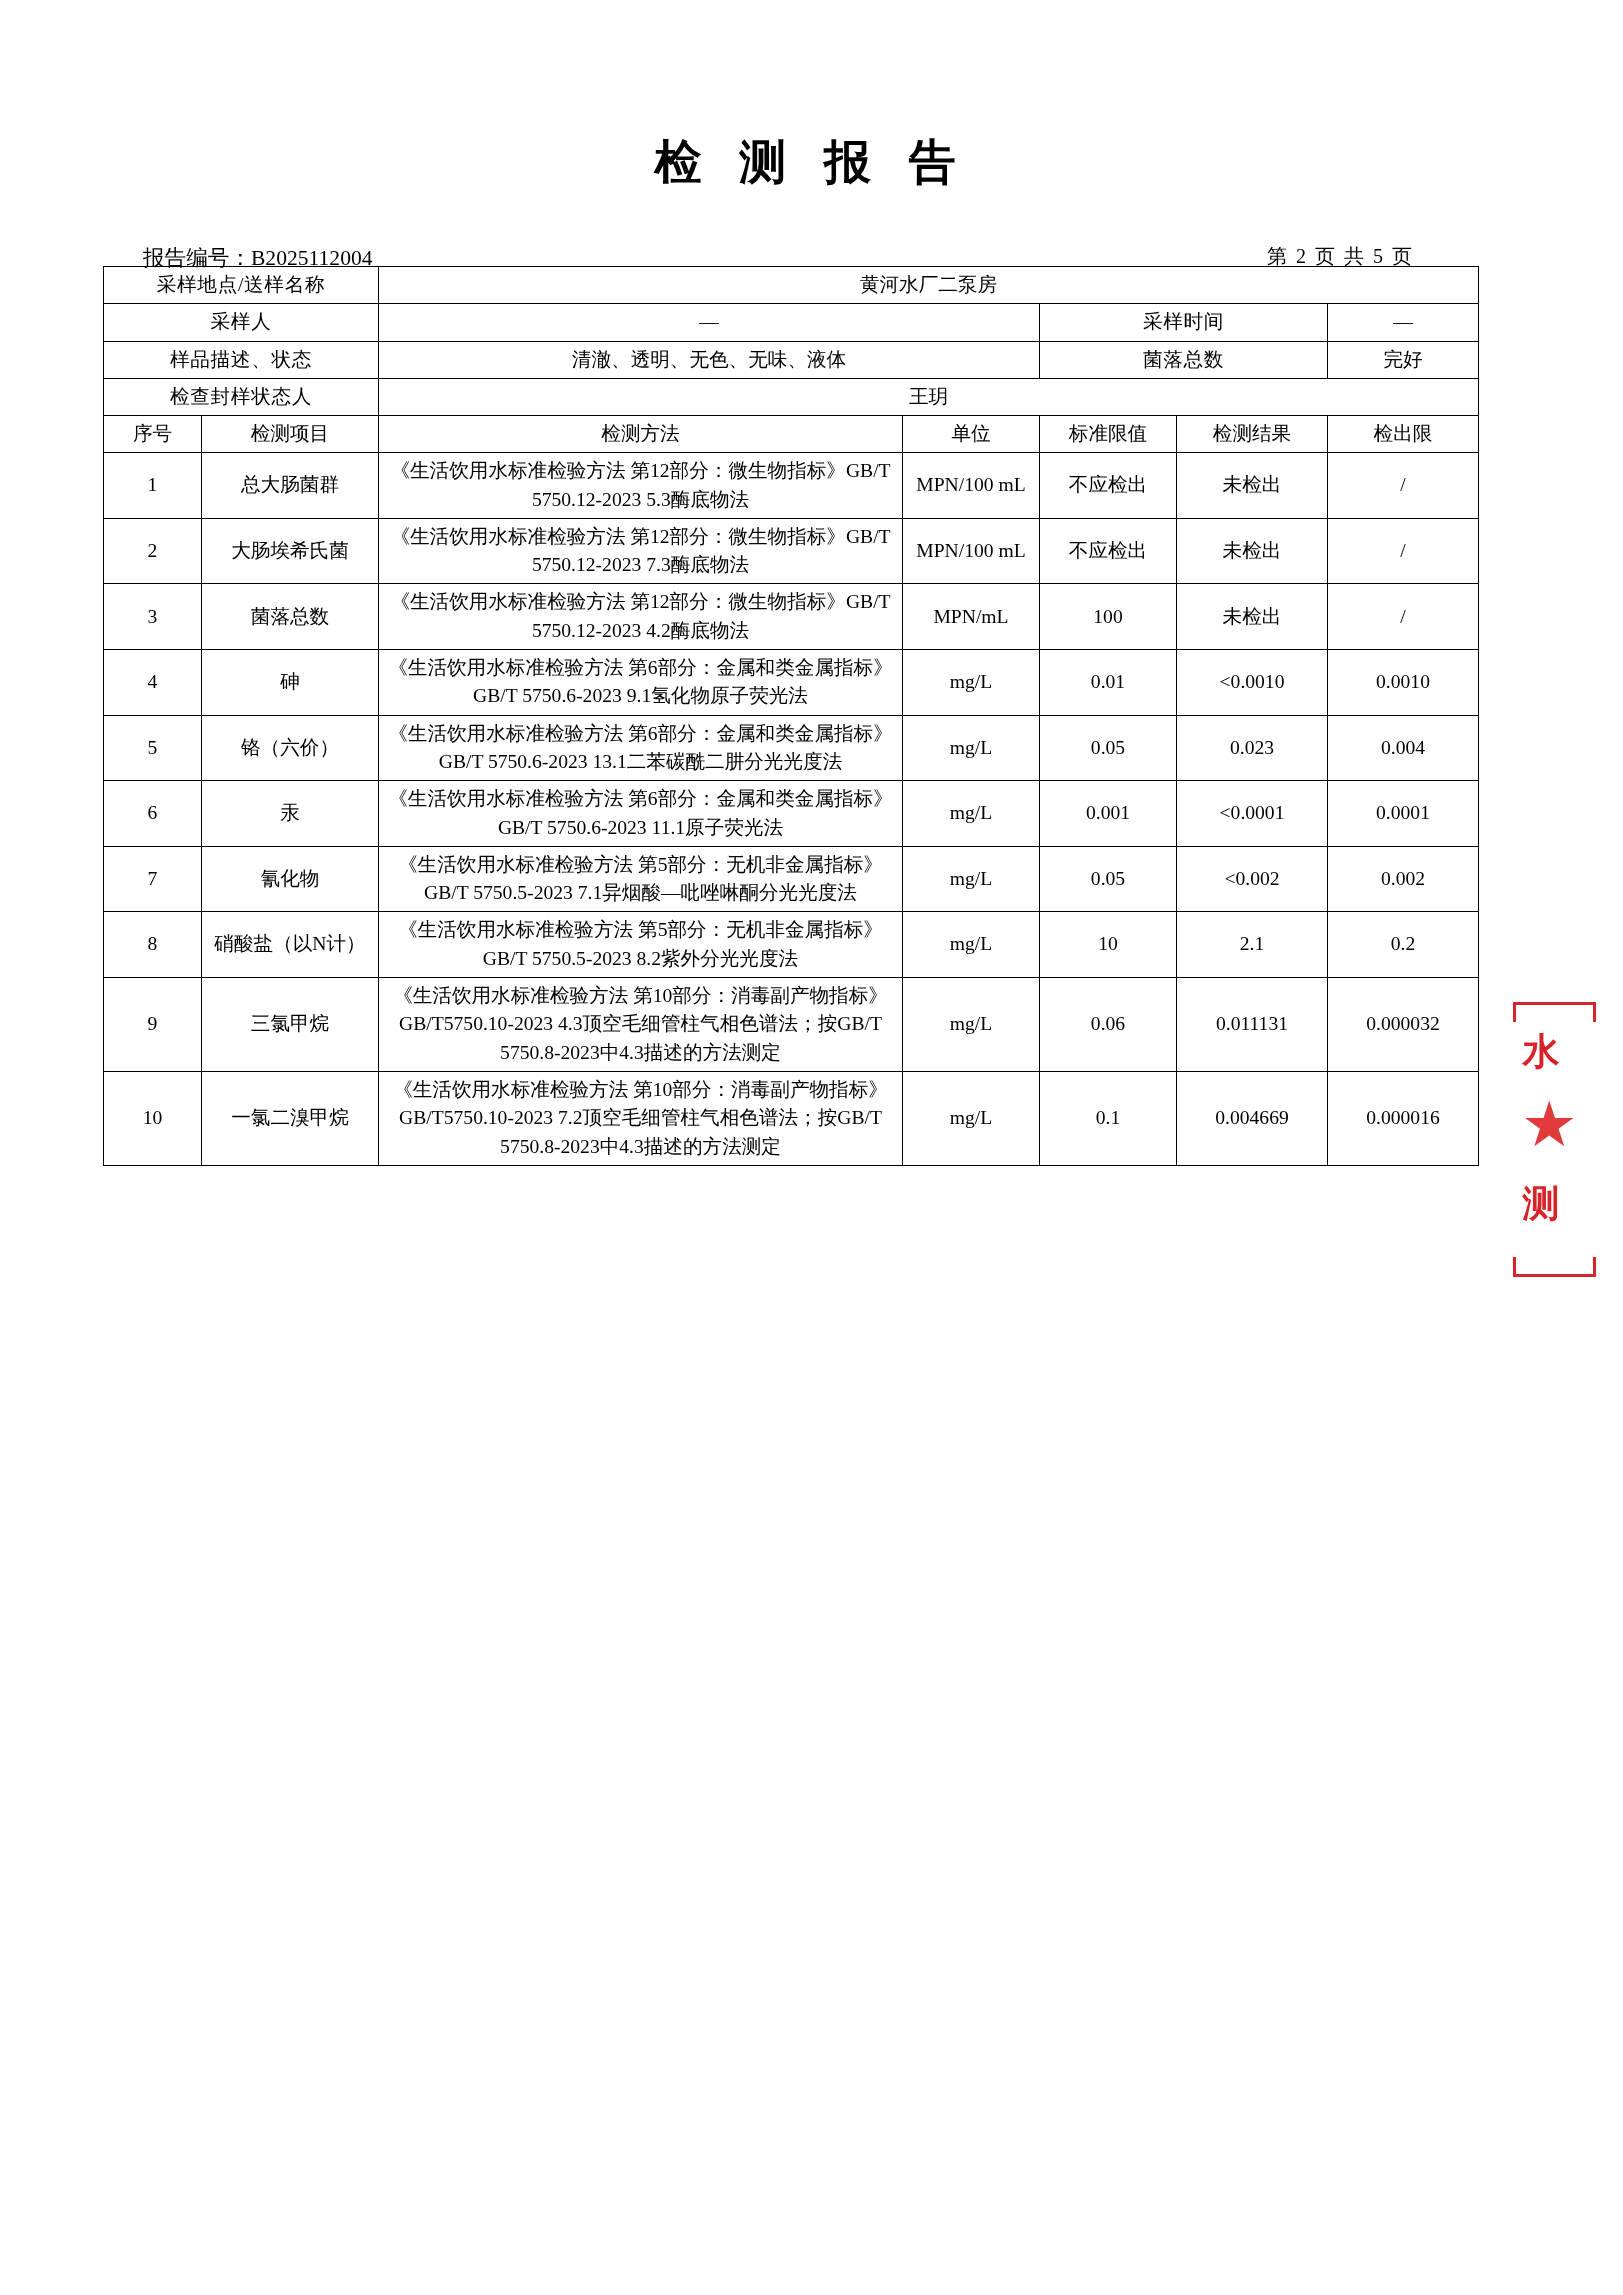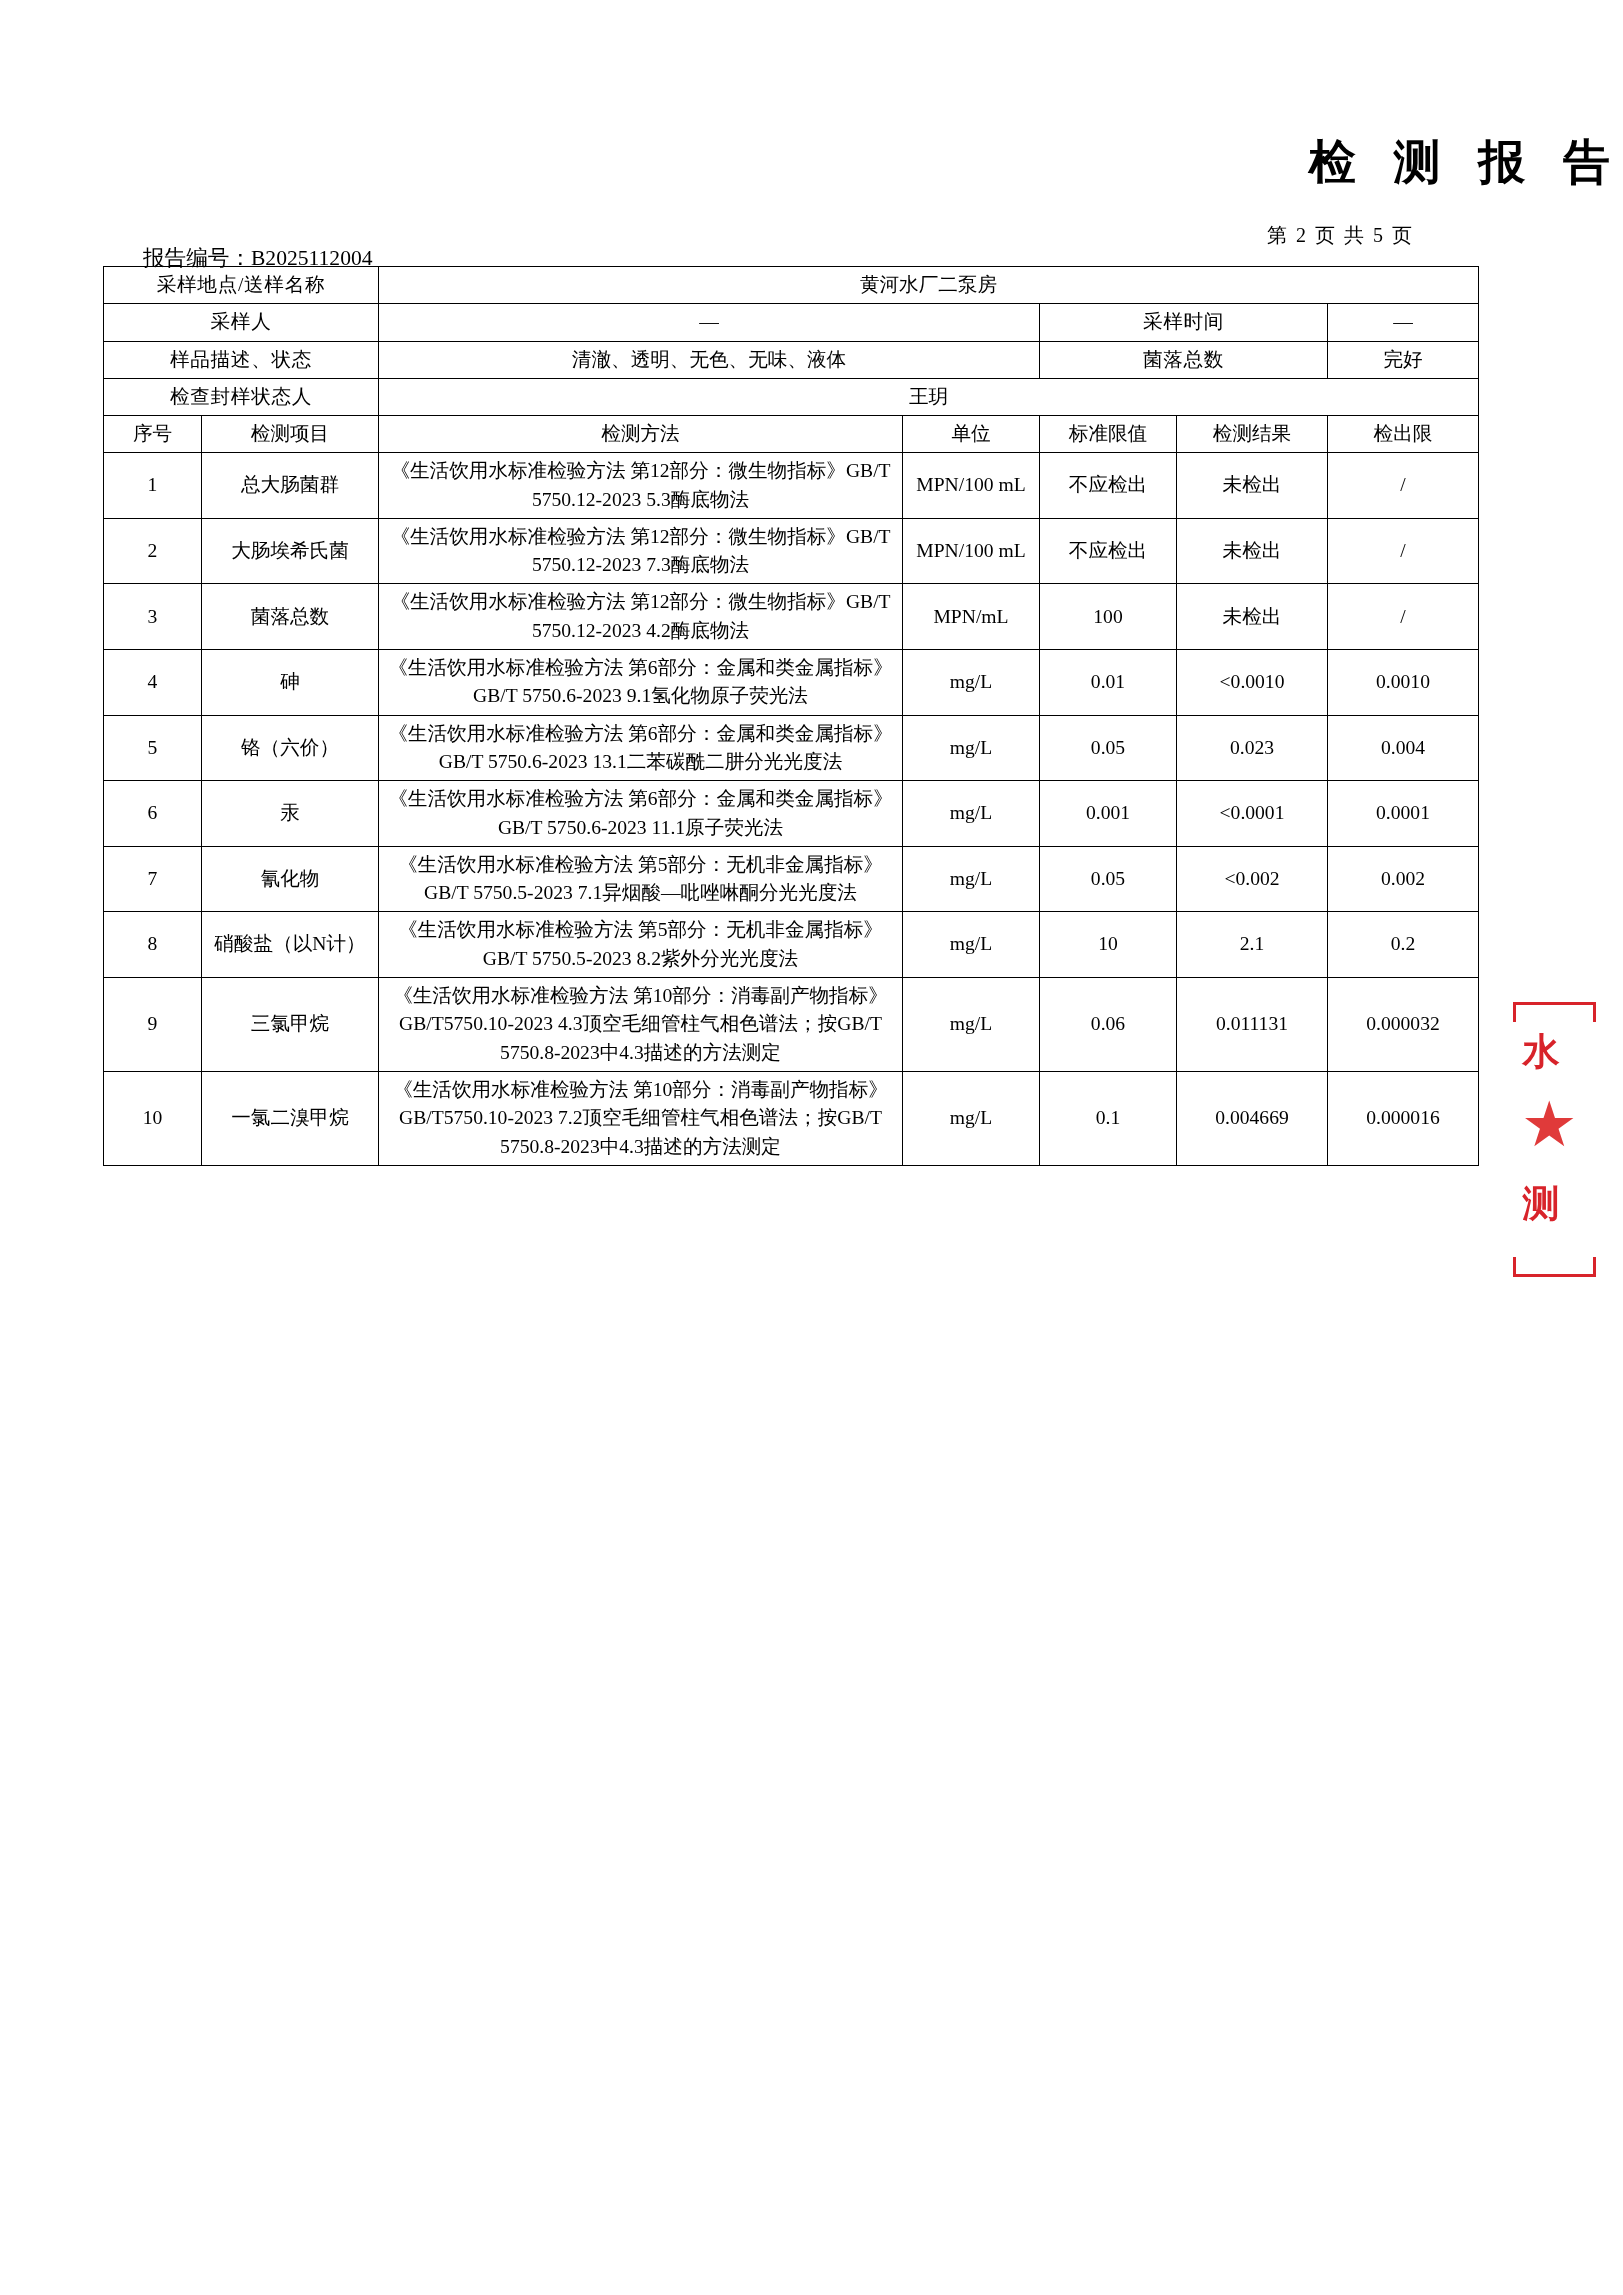--- a/index.html
+++ b/index.html
@@ -18,21 +18,21 @@
   .page {
     position: relative;
     width: 1623px;
     height: 2295px;
     box-sizing: border-box;
     padding: 0;
   }
 
   
   .title {
-    text-align: right;
+    text-align: center;
     font-size: 47px;
     letter-spacing: 13px;
     font-weight: 700;
     margin-top: 131px;
     font-family: "Liberation Serif", "DejaVu Serif", serif;
   }
 
   
   .subhead {
     position: relative;
@@ -43,21 +43,21 @@
     position: absolute;
     left: 143px;
     top: 0;
     font-size: 21.6px;
     white-space: nowrap;
     margin-top: 21px;
   }
   .page-no {
     position: absolute;
     right: 209px;
-    top: 0;
+    top: 21px;
     font-size: 20px;
     letter-spacing: 2px;
     white-space: nowrap;
   }
 
   
   table.main {
     border-collapse: collapse;
     table-layout: fixed;
     margin: 11.8px auto 0 auto;

